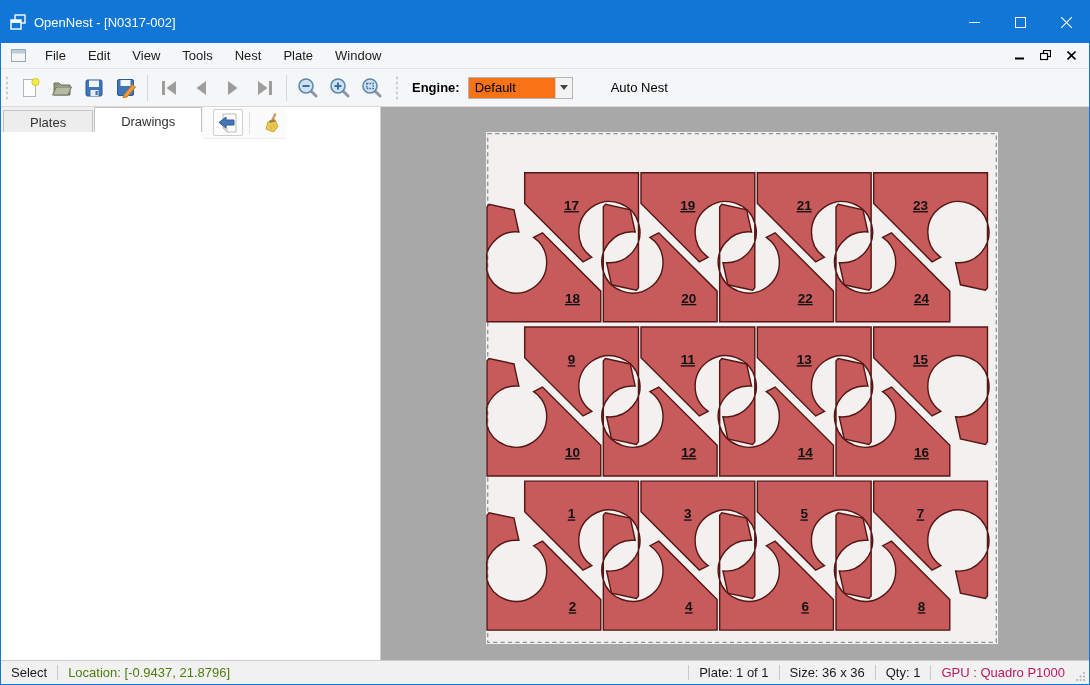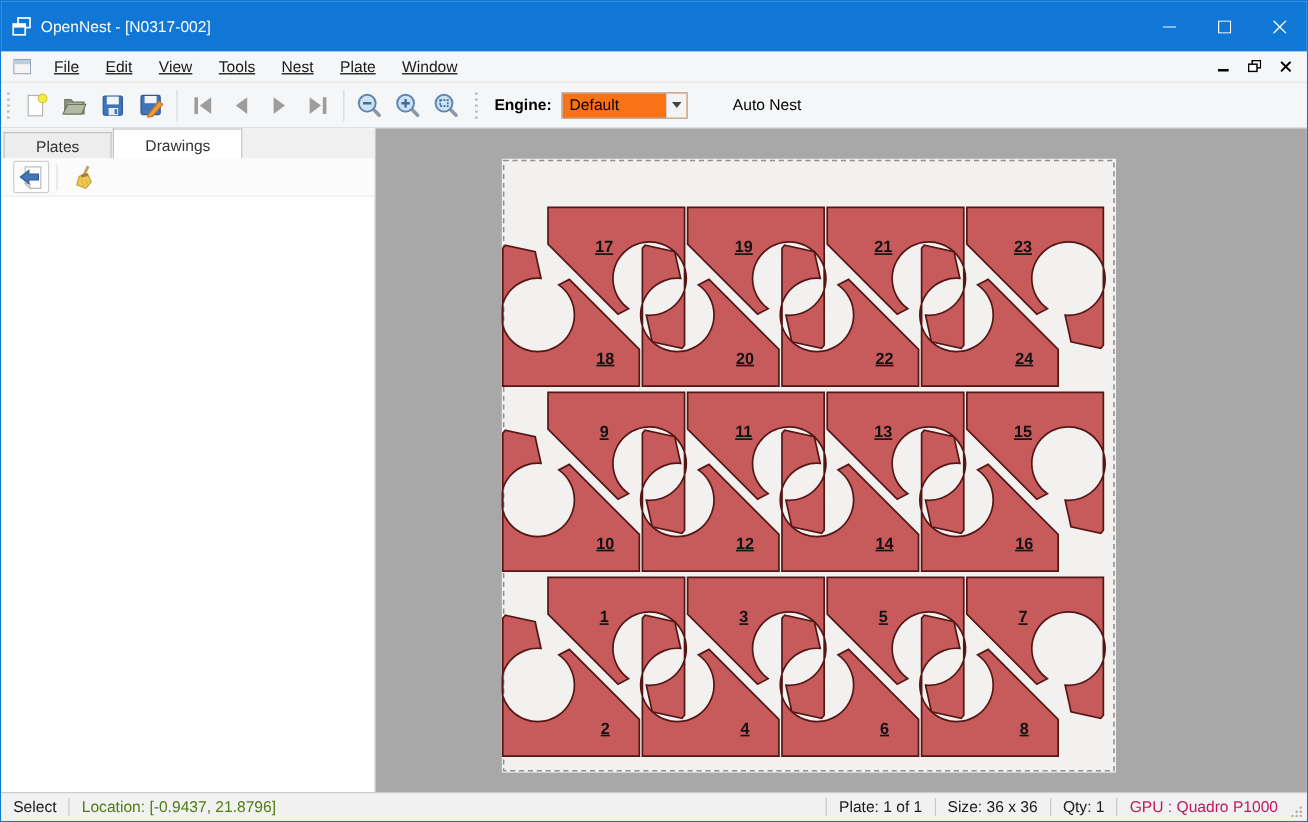--- a/index.html
+++ b/index.html
@@ -7,42 +7,42 @@
   body { font-family:"Liberation Sans", sans-serif; font-size:13px; background:#fff; position:relative; }
   .window { position:absolute; inset:0; border:1px solid #1177d7; display:flex; flex-direction:column; }
 
   
   .titlebar { height:42px; background:#1177d7; color:#fff; display:flex; align-items:center; flex:0 0 auto; }
   .titlebar .appicon { margin:0 8px 0 9px; display:flex; }
   .titlebar .title { flex:1; font-size:13px; }
   .caption-btn { width:46px; height:30px; display:flex; align-items:center; justify-content:center; }
 
   
-  .menubar { height:26px; background:#f5f6f7; display:flex; align-items:center; border-bottom:1px solid #e4e4e4; flex:0 0 auto;text-decoration:underline; }
+  .menubar { height:26px; background:#f5f6f7; display:flex; align-items:center; border-bottom:1px solid #e4e4e4; flex:0 0 auto; }
   .menubar .docicon { margin:0 8px 0 10px; display:flex; }
   .menu-item { padding:4px 11px; color:#1a1a1a; }
   .mdi-btns { margin-left:auto; display:flex; align-items:center; gap:6px; padding-right:8px; }
   .mdi-btn { width:20px; height:18px; display:flex; align-items:center; justify-content:center; }
 
   
   .toolbar { height:38px; background:#f5f6f7; border-bottom:1px solid #d9d9d9; display:flex; align-items:center; flex:0 0 auto; }
   .grip { width:5px; height:26px; margin:0 5px 0 3px;
           background-image:radial-gradient(circle, #b9b9b9 1px, transparent 1.2px);
           background-size:4px 5px; background-position:center; background-repeat:repeat-y; }
   .tb-btn { width:32px; height:30px; display:flex; align-items:center; justify-content:center; border-radius:2px; }
   .tb-sep { width:1px; height:26px; background:#d7d7d7; margin:0 5px; }
   .engine-label { font-weight:bold; margin:0 8px 0 8px; }
   .combo { width:105px; height:22px; background:#f97316; border:1px solid #b5b5b5; display:flex; align-items:center; }
   .combo .val { flex:1; padding-left:6px; }
   .combo .dd { width:17px; height:20px; background:#f3f3f3; border-left:1px solid #d0d0d0; display:flex; align-items:center; justify-content:center; }
   .autonest { margin-left:30px; padding:5px 8px; border-radius:2px; }
 
   
   .bodyrow { flex:1; display:flex; min-height:0; position:relative; }
-  .leftpanel { width:312px; display:flex; flex-direction:column; background:#fff; border-right:1px solid #d0d0d0; }
+  .leftpanel { width:380px; display:flex; background:#fff; border-right:1px solid #d0d0d0; }
   .tabstrip { height:25px; background:#f0f0f0; display:flex; align-items:flex-end; padding-left:2px; flex:0 0 auto; }
   .tab { padding:4px 26px 4px 26px; border:1px solid #c3c3c3; border-bottom:none; background:#ededed; color:#333; margin-right:1px; height:22px; }
   .tab.active { background:#fff; height:25px; padding-top:6px; position:relative; z-index:2; }
   .panel-toolbar { height:32px; display:flex; align-items:center; background:#fbfbfb; border-bottom:1px solid #ededed; padding-left:10px; gap:2px; flex:0 0 auto; }
   .pt-btn { width:30px; height:27px; display:flex; align-items:center; justify-content:center; border:1px solid transparent; border-radius:2px; }
   .pt-btn.hot { border-color:#cfcfcf; background:#fdfdfd; }
   .pt-sep { width:1px; height:22px; background:#e0e0e0; margin:0 4px; }
   .list { flex:1; display:flex; min-height:0; }
   .list-items { flex:1; }
   .drawing-item { background:#fcfbe2; display:flex; padding:7px 8px 9px 10px; }

